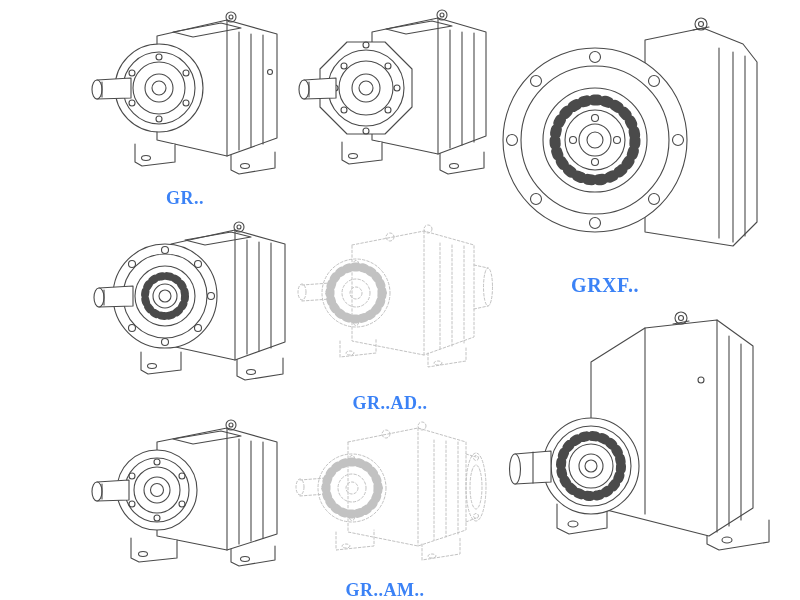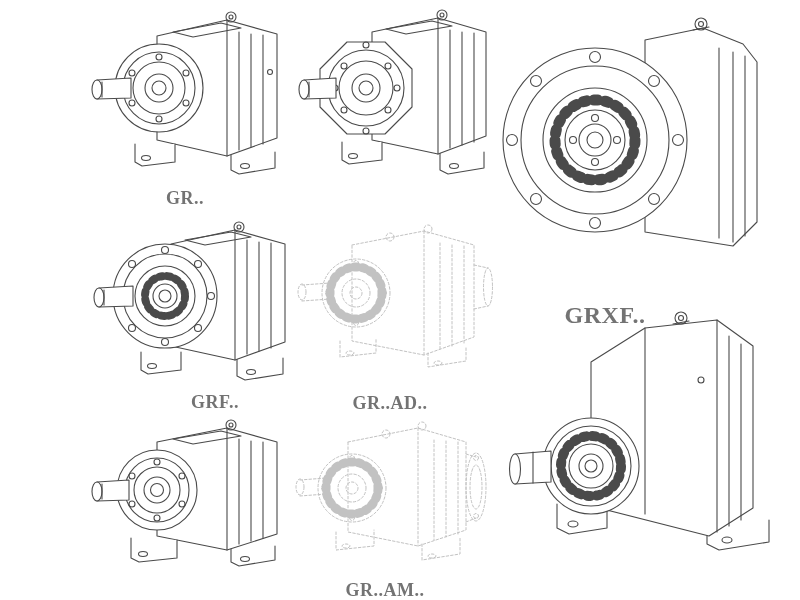--- a/index.html
+++ b/index.html
@@ -4,23 +4,23 @@
 <style>
   html,body{margin:0;padding:0;background:#ffffff;}
   #page{
     position:relative;width:800px;height:600px;background:#ffffff;
     overflow:hidden;font-family:"Liberation Serif", serif;
   }
   .fig{position:absolute;margin:0;padding:0;}
   .fig svg{display:block;width:100%;height:100%;}
   .lbl{
     position:absolute;text-align:center;font-weight:700;font-size:18px;
-    color:#737373;letter-spacing:.5px;font-family:"Liberation Serif", serif;
+    color:#3b82f6;letter-spacing:.5px;font-family:"Liberation Serif", serif;
   }
-  .lbl.big{font-size:24px;margin-top:28px;}
+  .lbl.big{font-size:20px;}
   .solidart{stroke:#4a4a4a;stroke-width:1.1;fill:none;stroke-linejoin:round;stroke-linecap:round;}
   .ghostart{stroke:#c2c2c2;stroke-width:1;fill:none;stroke-linejoin:round;stroke-linecap:round;stroke-dasharray:2.5 2;}
 </style>
 </head>
 <body>
 
 <div id="page">
 
   <figure class="fig" style="left:85px;top:2px;width:200px;height:182px">
     <svg viewBox="0 0 200 182">
@@ -154,21 +154,20 @@
         <circle cx="80" cy="84" r="30"></circle>
         <circle cx="80" cy="84" r="20" stroke-width="8" stroke-dasharray="3 5"></circle>
         <circle cx="80" cy="84" r="12"></circle>
         <circle cx="80" cy="84" r="6"></circle>
         <path d="M14 76 L48 74 L48 94 L14 95 Z" fill="#fff"></path>
         <ellipse cx="14" cy="85.5" rx="5" ry="9.5" fill="#fff"></ellipse>
         <path d="M19 78 L19 93"></path>
       </g>
     </svg>
   </figure>
-  <div class="lbl" style="left:85px;top:392px;width:260px">GRF..</div>
 
   <figure class="fig" style="left:290px;top:215px;width:205px;height:175px">
     <svg viewBox="0 0 205 175">
       <g class="ghostart">
         <path d="M62 30 L134 16 L184 30 L184 122 L134 140 L62 126 Z"></path>
         <path d="M134 16 L134 140"></path>
         <path d="M150 28 L150 134"></path>
           <path d="M162 30 L162 131"></path>
           <path d="M174 31 L174 128"></path>
         <circle cx="100" cy="22" r="4"></circle>

